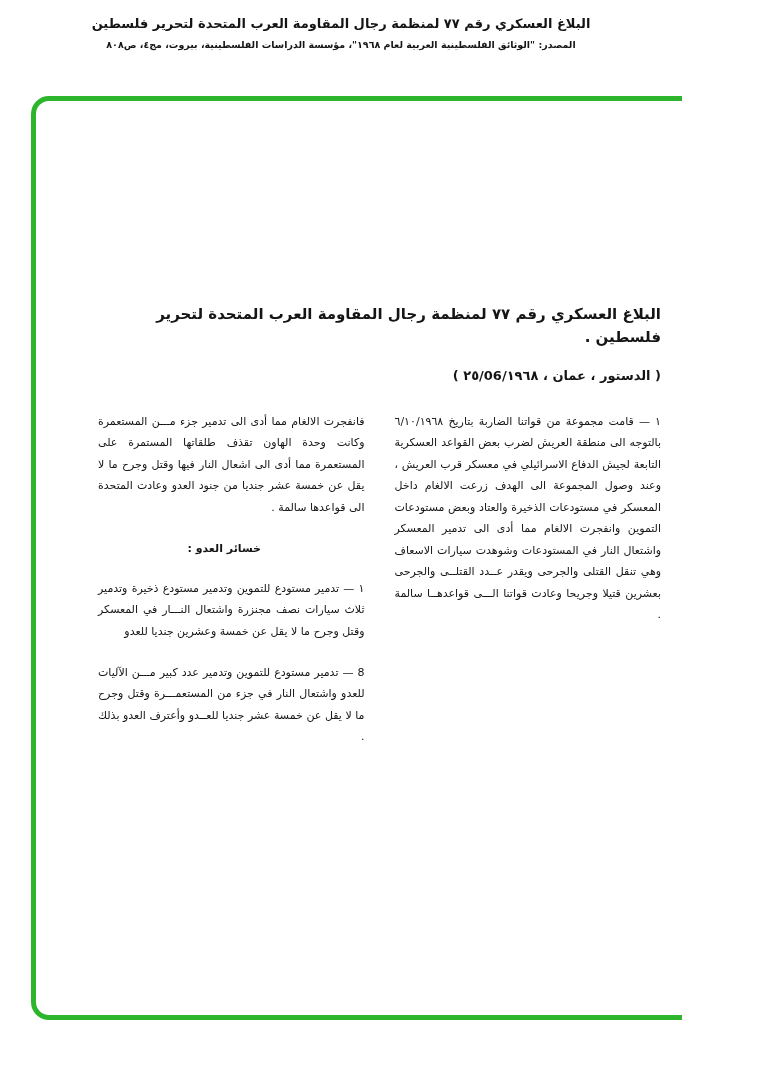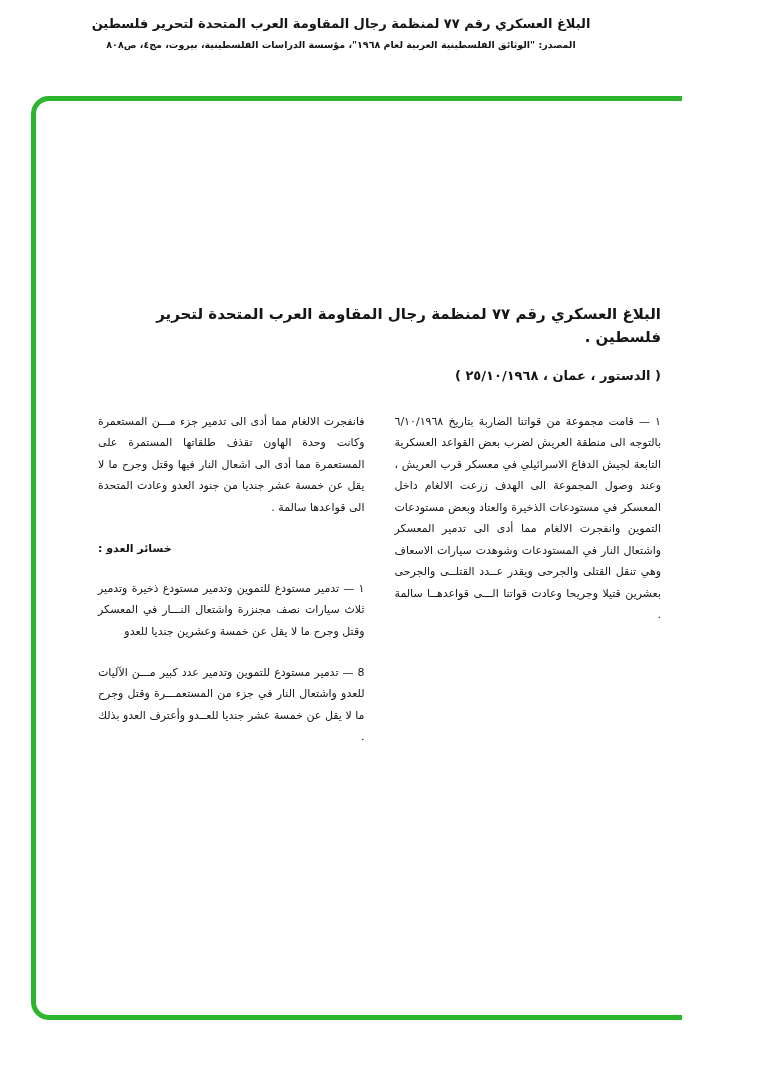--- a/index.html
+++ b/index.html
@@ -73,39 +73,39 @@
     text-align: justify;
     direction: rtl;
   }
   .col p {
     margin: 0 0 20px 0;
   }
   .losses-heading {
     font-weight: 600;
     padding-right: 14px;
     margin: 2px 0 18px 0 !important;
-    text-align: left;
+    text-align: center;
   }
 </style>
 </head>
 <body>
 
 <div class="page">
 
   <header class="top-header">
     <div class="header-title">البلاغ العسكري رقم ٧٧ لمنظمة رجال المقاومة العرب المتحدة لتحرير فلسطين</div>
     <div class="header-source">المصدر: "الوثائق الفلسطينية العربية لعام ١٩٦٨"، مؤسسة الدراسات الفلسطينية، بيروت، مج٤، ص٨٠٨</div>
   </header>
 
   <div class="frame" style="border-color: rgb(45, 181, 45);">
     <div class="doc">
 
       <h1 class="doc-title">البلاغ العسكري رقم ٧٧ لمنظمة رجال المقاومة العرب المتحدة لتحرير فلسطين .</h1>
 
-      <div class="doc-subtitle">( الدستور ، عمان ، ٢٥/١٠/١٩٦٨ )</div>
+      <div class="doc-subtitle">( الدستور ، عمان ، ٢٥/06/١٩٦٨ )</div>
 
       <div class="columns">
 
         <div class="col">
           <p>١ — قامت مجموعة من قواتنا الضاربة بتاريخ ٦/١٠/١٩٦٨ بالتوجه الى منطقة العريش لضرب بعض القواعد العسكرية التابعة لجيش الدفاع الاسرائيلي في معسكر قرب العريش ، وعند وصول المجموعة الى الهدف زرعت الالغام داخل المعسكر في مستودعات الذخيرة والعتاد وبعض مستودعات التموين وانفجرت الالغام مما أدى الى تدمير المعسكر واشتعال النار في المستودعات وشوهدت سيارات الاسعاف وهي تنقل القتلى والجرحى ويقدر عــدد القتلــى والجرحى بعشرين قتيلا وجريحا وعادت قواتنا الـــى قواعدهــا سالمة .</p>
         </div>
 
         <div class="col">
           <p>فانفجرت الالغام مما أدى الى تدمير جزء مـــن المستعمرة وكانت وحدة الهاون تقذف طلقاتها المستمرة على المستعمرة مما أدى الى اشعال النار فيها وقتل وجرح ما لا يقل عن خمسة عشر جنديا من جنود العدو وعادت المتحدة الى قواعدها سالمة .</p>
           <p class="losses-heading">خسائر العدو :</p>

